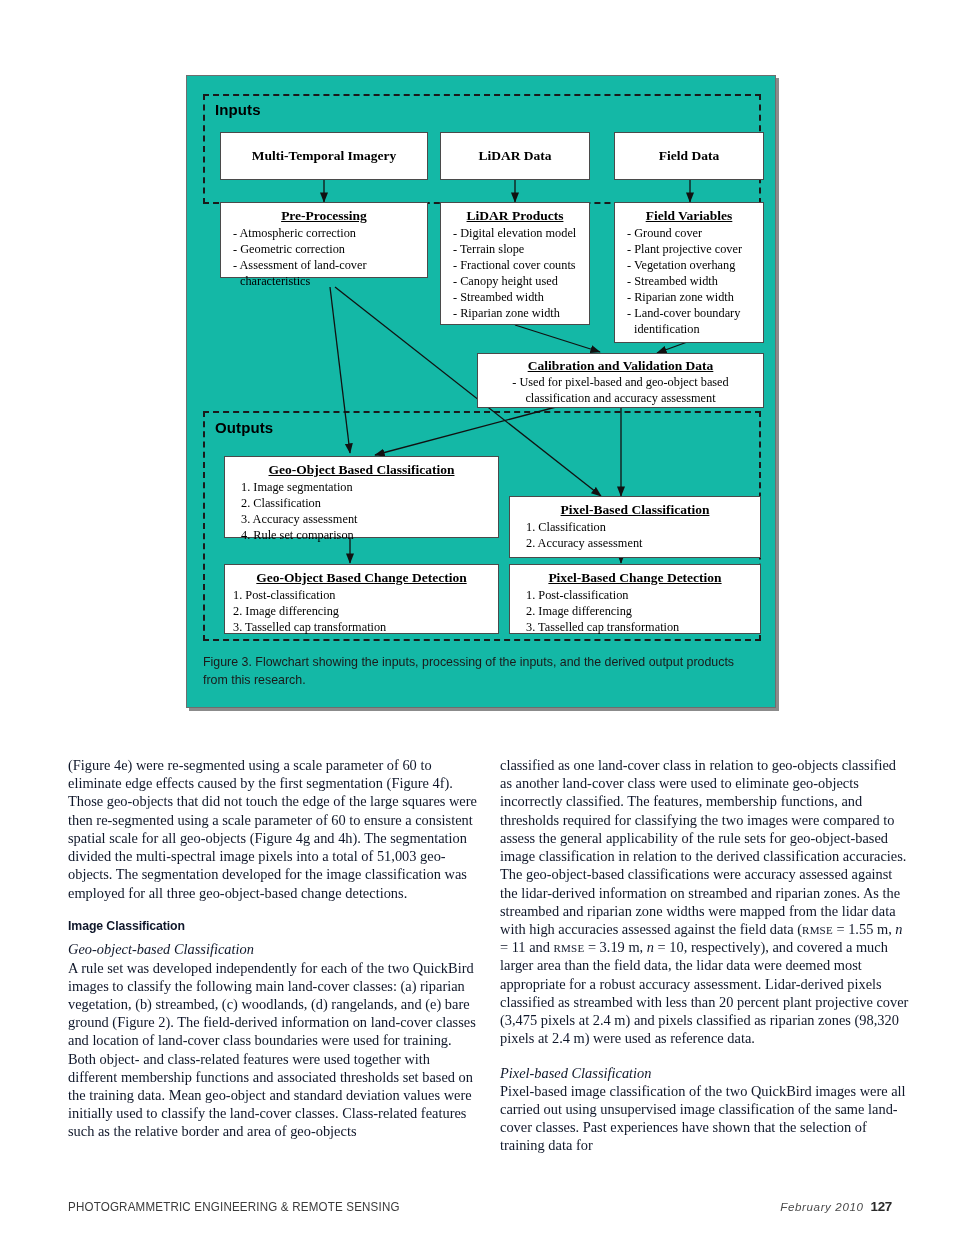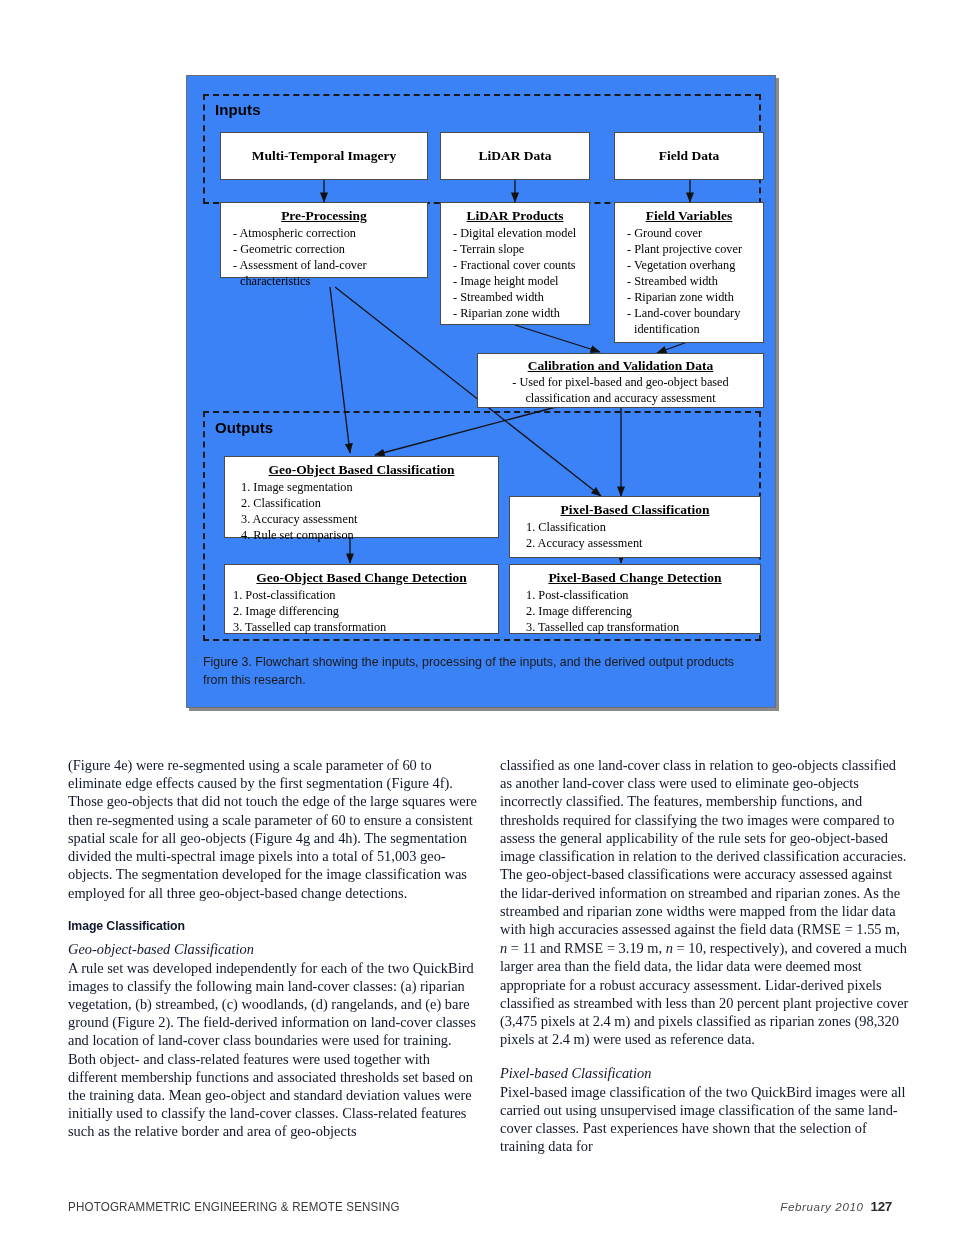--- a/index.html
+++ b/index.html
@@ -17,21 +17,21 @@
   }
 
   
   .figure-frame {
     position: absolute;
     left: 186px;
     top: 75px;
     width: 590px;
     height: 633px;
     border: 1px solid #6e6e6e;
-    background: #3b82f6;
+    background: #14b8a6;
     box-shadow: 3px 3px 0 0 #8b8b8b;
     box-sizing: border-box;
   }
   .figure-inner {
     position: absolute;
     left: 0; top: 0;
     width: 590px;
     height: 633px;
   }
 
@@ -128,21 +128,21 @@
     margin-top: 17px;
     margin-bottom: 6px;
     letter-spacing: -0.1px;
   }
   .sub-head {
     font-style: italic;
     font-size: 14.4px;
     margin-top: 0;
   }
   .sub-head.spaced { margin-top: 16px; }
-  .sc { font-variant: small-caps; font-size: 14px; letter-spacing: .2px; }
+  .sc { font-variant: small-caps; font-size: 11px; letter-spacing: .2px; }
   .it { font-style: italic; }
 
   
   .footer {
     position: absolute;
     left: 68px;
     top: 1199px;
     width: 824px;
     display: flex;
     align-items: baseline;
@@ -233,21 +233,21 @@
         <li style="padding-left:7px;">characteristics</li>
       </ul>
     </div>
 
     <div class="node" style="left:253px; top:126px; width:150px; height:123px; padding:5px 4px 10px 4px;">
       <div class="title">LiDAR Products</div>
       <ul>
         <li>- Digital elevation model</li>
         <li>- Terrain slope</li>
         <li>- Fractional cover counts</li>
-        <li>- Image height model</li>
+        <li>- Canopy height used</li>
         <li>- Streambed width</li>
         <li>- Riparian zone width</li>
       </ul>
     </div>
 
     <div class="node" style="left:427px; top:126px; width:150px; height:141px; padding:5px 4px 0 4px;">
       <div class="title">Field Variables</div>
       <ul>
         <li>- Ground cover</li>
         <li>- Plant projective cover</li>

